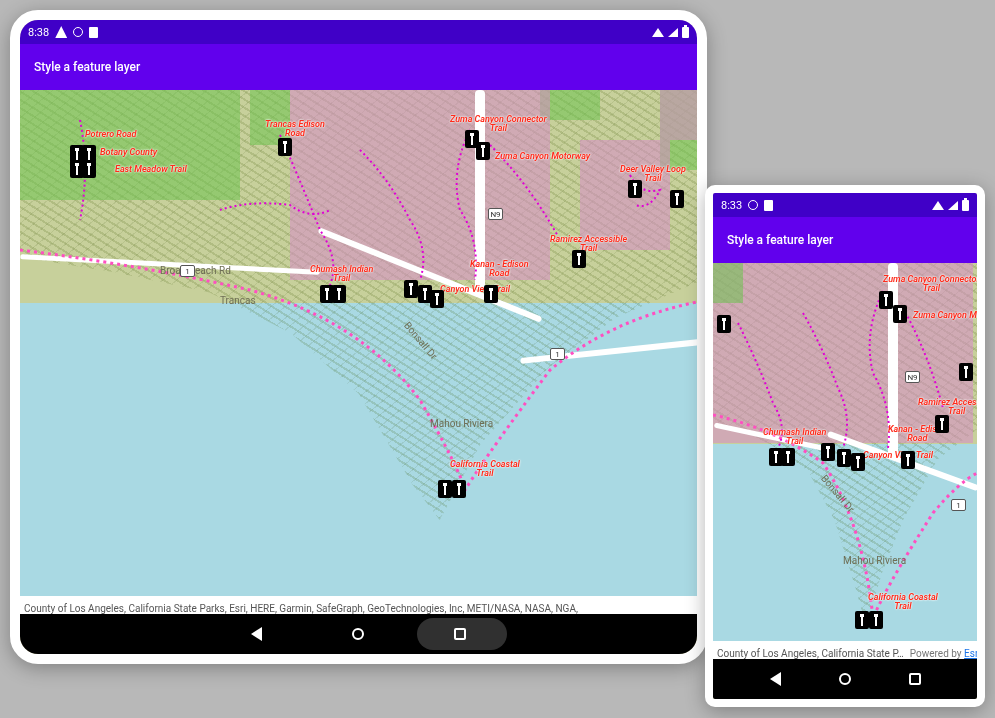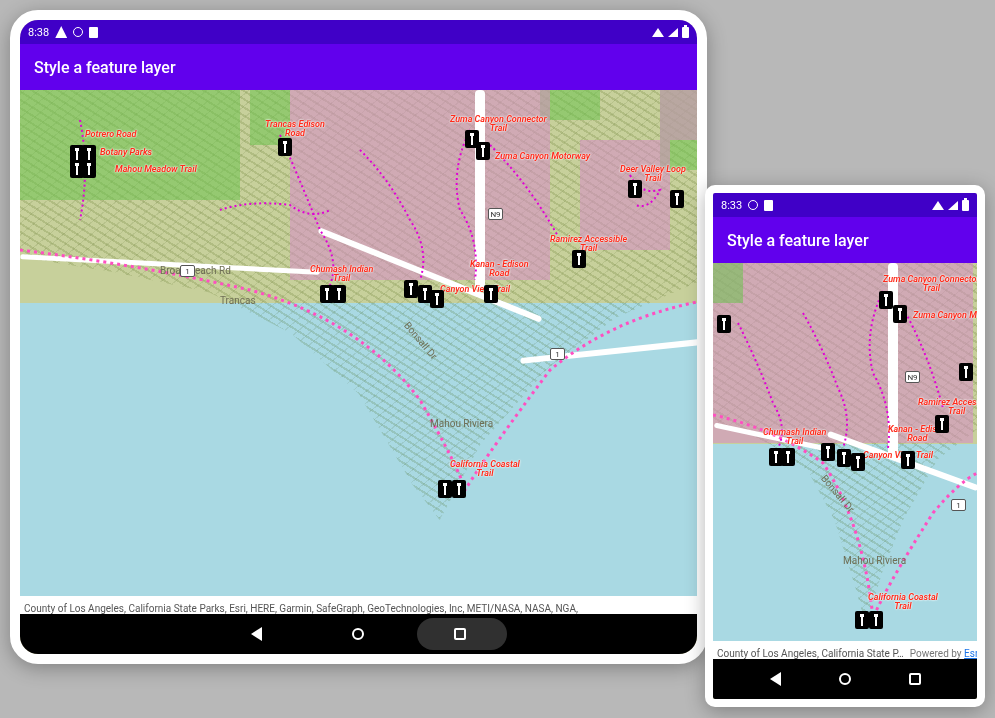--- a/index.html
+++ b/index.html
@@ -44,21 +44,21 @@
     justify-content: space-between;
     padding: 0 8px;
   }
   .status-left { display: flex; gap: 6px; align-items: center; }
   .status-right { display: flex; gap: 4px; align-items: center; }
   .s-ico { width: 12px; height: 12px; display:inline-block; }
   .app-bar {
     height: 46px;
     background: #6100ED;
     color: #fff;
-    font-size: 16px;
+    font-size: 12px;
     font-weight: 500;
     display: flex;
     align-items: center;
     padding-left: 14px;
   }
   .map-area {
     position: relative;
     overflow: hidden;
   }
   .tablet .map-area { height: calc(100% - 24px - 46px - 18px - 40px); }
@@ -207,22 +207,22 @@
       <path d="M0,160 Q120,175 230,200 Q340,230 400,310 Q440,380 445,400 Q470,360 530,280 Q590,230 677,212" fill="none" stroke="#ff4fc1" stroke-width="3" stroke-dasharray="3 4"></path>
       <path d="M60,30 Q70,80 60,130" fill="none" stroke="#e100d6" stroke-width="2" stroke-dasharray="2 3"></path>
       <path d="M260,45 Q280,90 300,140 Q320,170 310,195" fill="none" stroke="#e100d6" stroke-width="2" stroke-dasharray="2 3"></path>
       <path d="M450,40 Q430,80 440,120 Q460,150 455,190" fill="none" stroke="#e100d6" stroke-width="2" stroke-dasharray="2 3"></path>
       <path d="M470,55 Q510,95 540,150" fill="none" stroke="#e100d6" stroke-width="2" stroke-dasharray="2 3"></path>
       <path d="M610,85 Q620,105 640,100 Q630,120 615,115" fill="none" stroke="#e100d6" stroke-width="2" stroke-dasharray="2 3"></path>
       <path d="M200,120 Q230,110 270,115 Q290,130 310,120" fill="none" stroke="#e100d6" stroke-width="2" stroke-dasharray="2 3"></path>
       <path d="M340,60 Q370,90 390,130 Q410,160 400,190" fill="none" stroke="#e100d6" stroke-width="2" stroke-dasharray="2 3"></path>
     </svg>
   <div class="trail-label" style="left: 65px; top: 40px;">Potrero Road</div>
-      <div class="trail-label" style="left: 80px; top: 58px;">Botany Parks</div>
-      <div class="trail-label" style="left: 95px; top: 75px;">Mahou Meadow Trail</div>
+      <div class="trail-label" style="left: 80px; top: 58px;">Botany County</div>
+      <div class="trail-label" style="left: 95px; top: 75px;">East Meadow Trail</div>
       <div class="trail-label" style="left: 245px; top: 30px;">Trancas Edison<br>Road</div>
       <div class="trail-label" style="left: 430px; top: 25px;">Zuma Canyon Connector<br>Trail</div>
       <div class="trail-label" style="left: 475px; top: 62px;">Zuma Canyon Motorway</div>
       <div class="trail-label" style="left: 600px; top: 75px;">Deer Valley Loop<br>Trail</div>
       <div class="trail-label" style="left: 530px; top: 145px;">Ramirez Accessible<br>Trail</div>
       <div class="trail-label" style="left: 290px; top: 175px;">Chumash Indian<br>Trail</div>
       <div class="trail-label" style="left: 450px; top: 170px;">Kanan - Edison<br>Road</div>
       <div class="trail-label" style="left: 420px; top: 195px;">Canyon View Trail</div>
       <div class="trail-label" style="left: 430px; top: 370px;">California Coastal<br>Trail</div>
       <div class="hiker" style="left: 50px; top: 55px;"></div>

